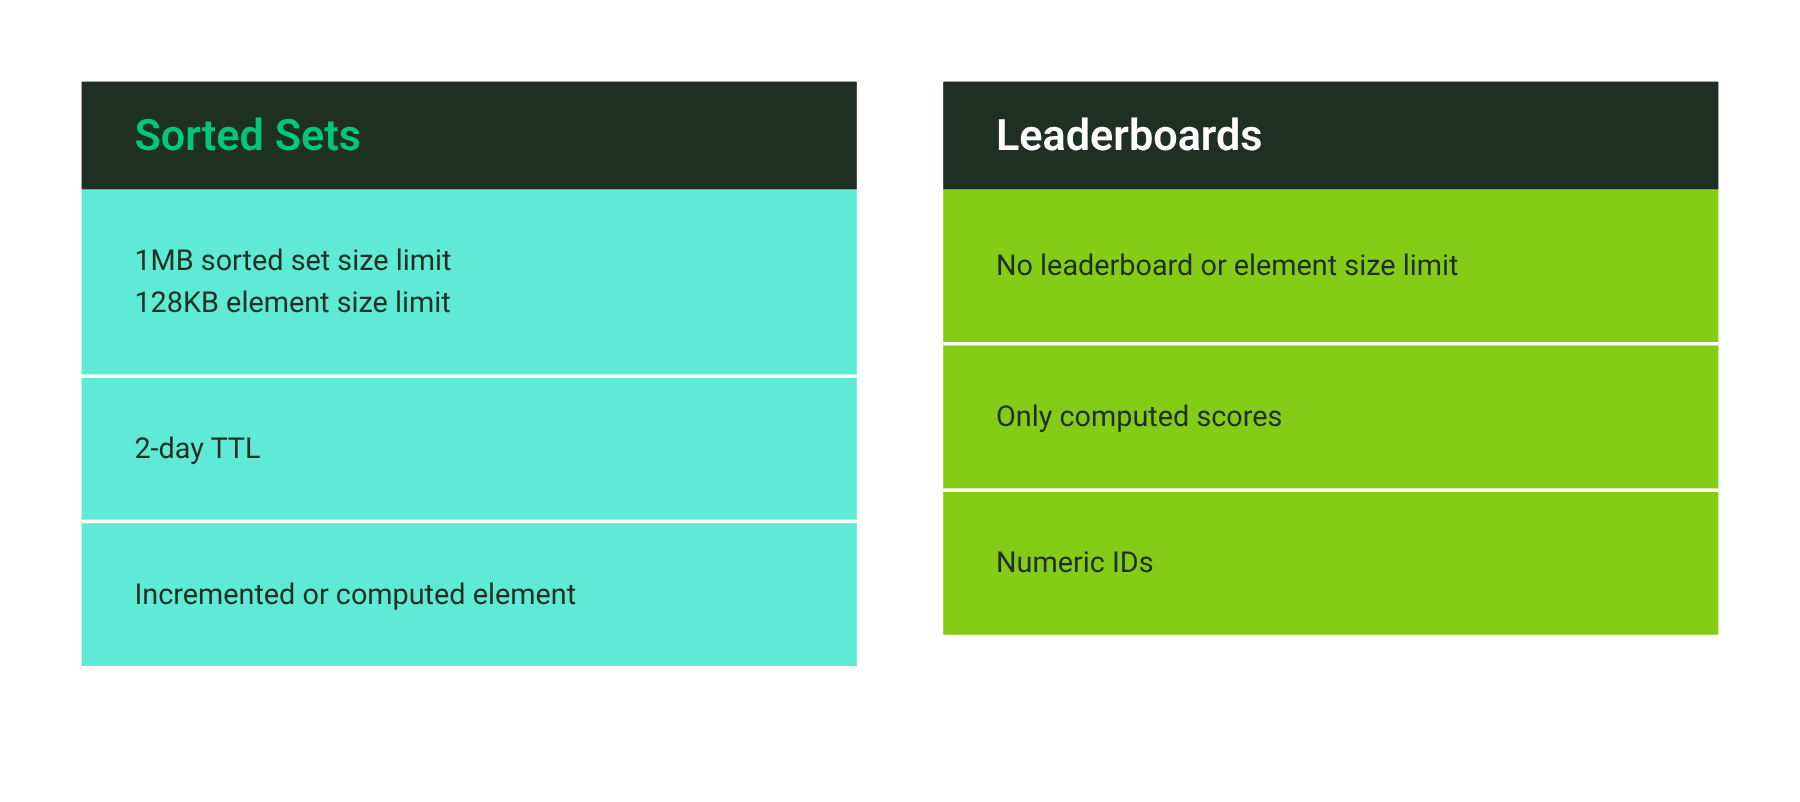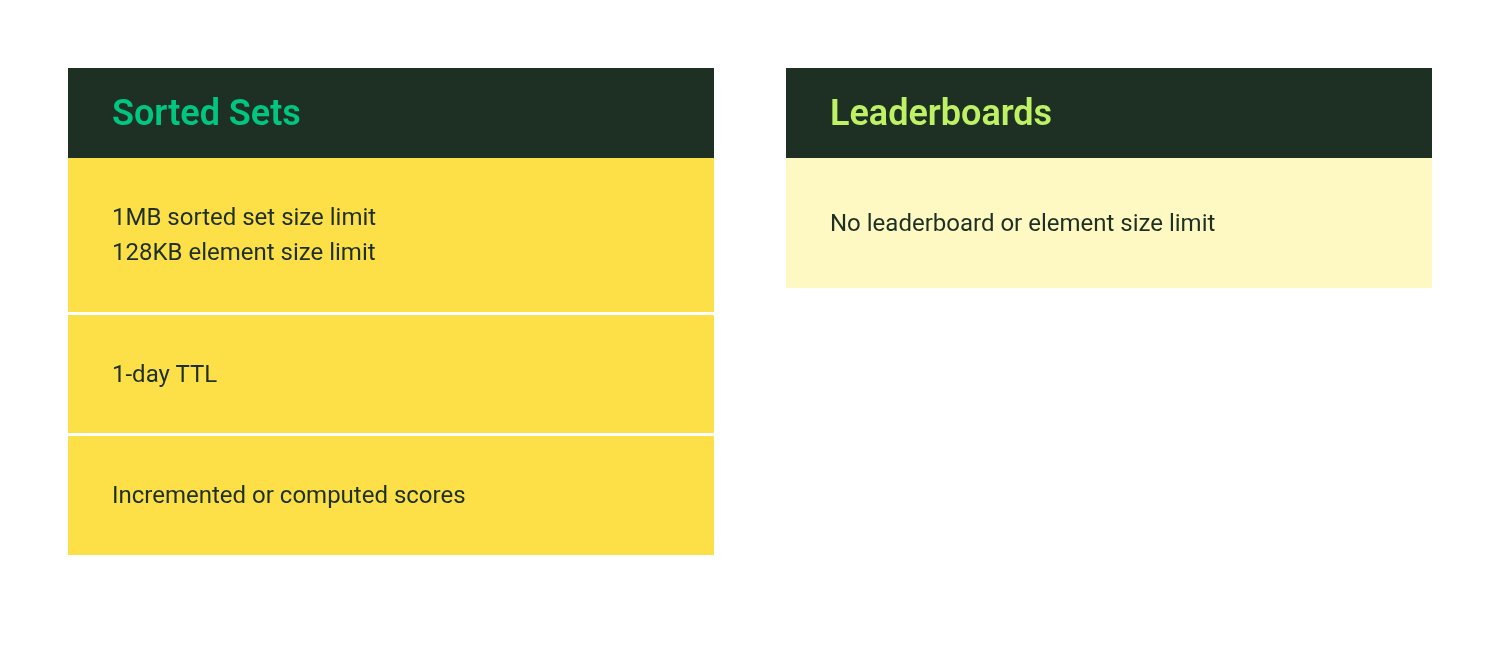--- a/index.html
+++ b/index.html
@@ -25,69 +25,75 @@
     .header {
       background: #1e3024;
       padding: 24px 28px;
       font-size: 36px;
       font-weight: 600;
     }
     .header.sorted-sets {
       color: #00c67f;
     }
     .header.leaderboards {
-      color: #bef264;
+      color: #ffffff;
     }
     .row {
       padding: 26px 28px;
       font-size: 24px;
       color: #1e3024;
       border-bottom: 3px solid #ffffff;
       display: flex;
       align-items: center;
       min-height: 110px;
       line-height: 1.45;
     }
     .row:last-child {
       border-bottom: none;
     }
     .row.tall {
       min-height: 130px;
     }
     .column.left .row {
-      background: #fde047;
+      background: #5eead4;
     }
     .column.right .row {
-      background: #fef9c3;
+      background: #84cc16;
     }
     .row-text {
       white-space: pre-line;
     }
   </style>
 </head>
 <body>
 
 <div class="container">
   <div class="column left">
     <div class="header sorted-sets">
       <span>Sorted Sets</span>
     </div>
     <div class="row tall">
       <span class="row-text">1MB sorted set size limit
 128KB element size limit</span>
     </div>
     <div class="row">
-      <span class="row-text">1-day TTL</span>
+      <span class="row-text">2-day TTL</span>
     </div>
     <div class="row">
-      <span class="row-text">Incremented or computed scores</span>
+      <span class="row-text">Incremented or computed element</span>
     </div>
   </div>
 
   <div class="column right">
     <div class="header leaderboards">
       <span>Leaderboards</span>
     </div>
     <div class="row tall">
       <span class="row-text">No leaderboard or element size limit</span>
     </div>
+    <div class="row">
+      <span class="row-text">Only computed scores</span>
+    </div>
+    <div class="row">
+      <span class="row-text">Numeric IDs</span>
+    </div>
   </div>
 </div>
 
 </body></html>

